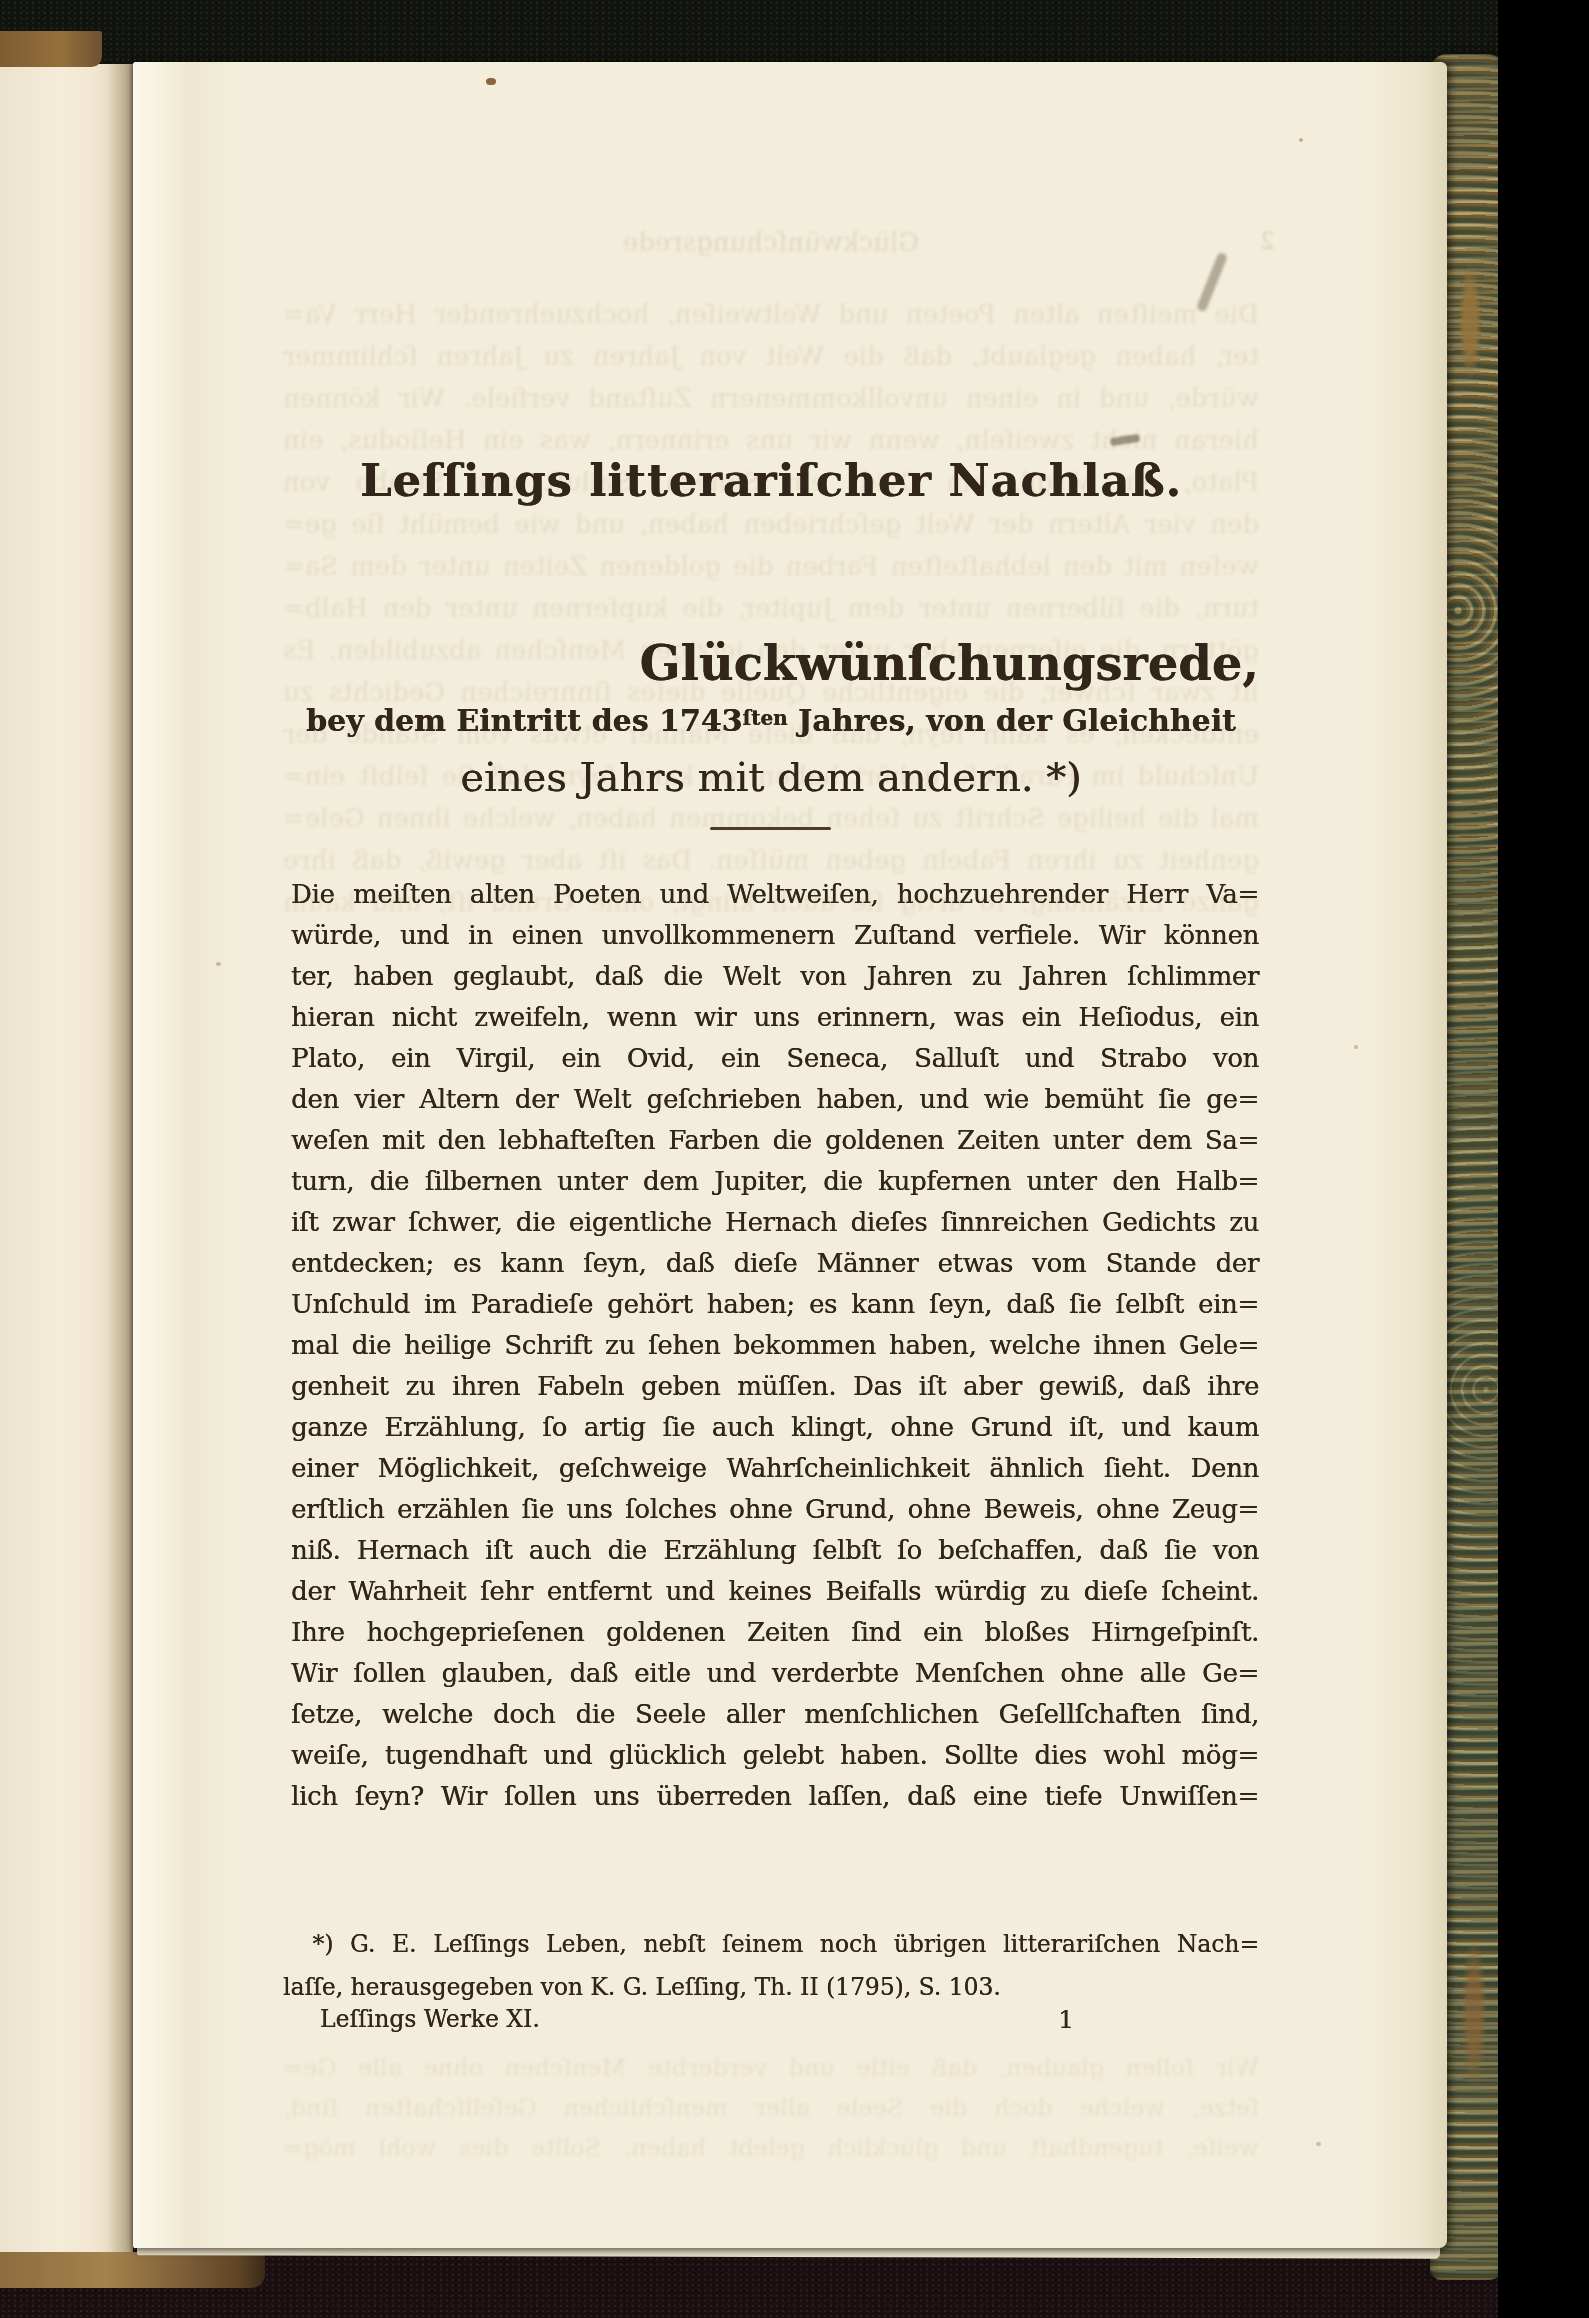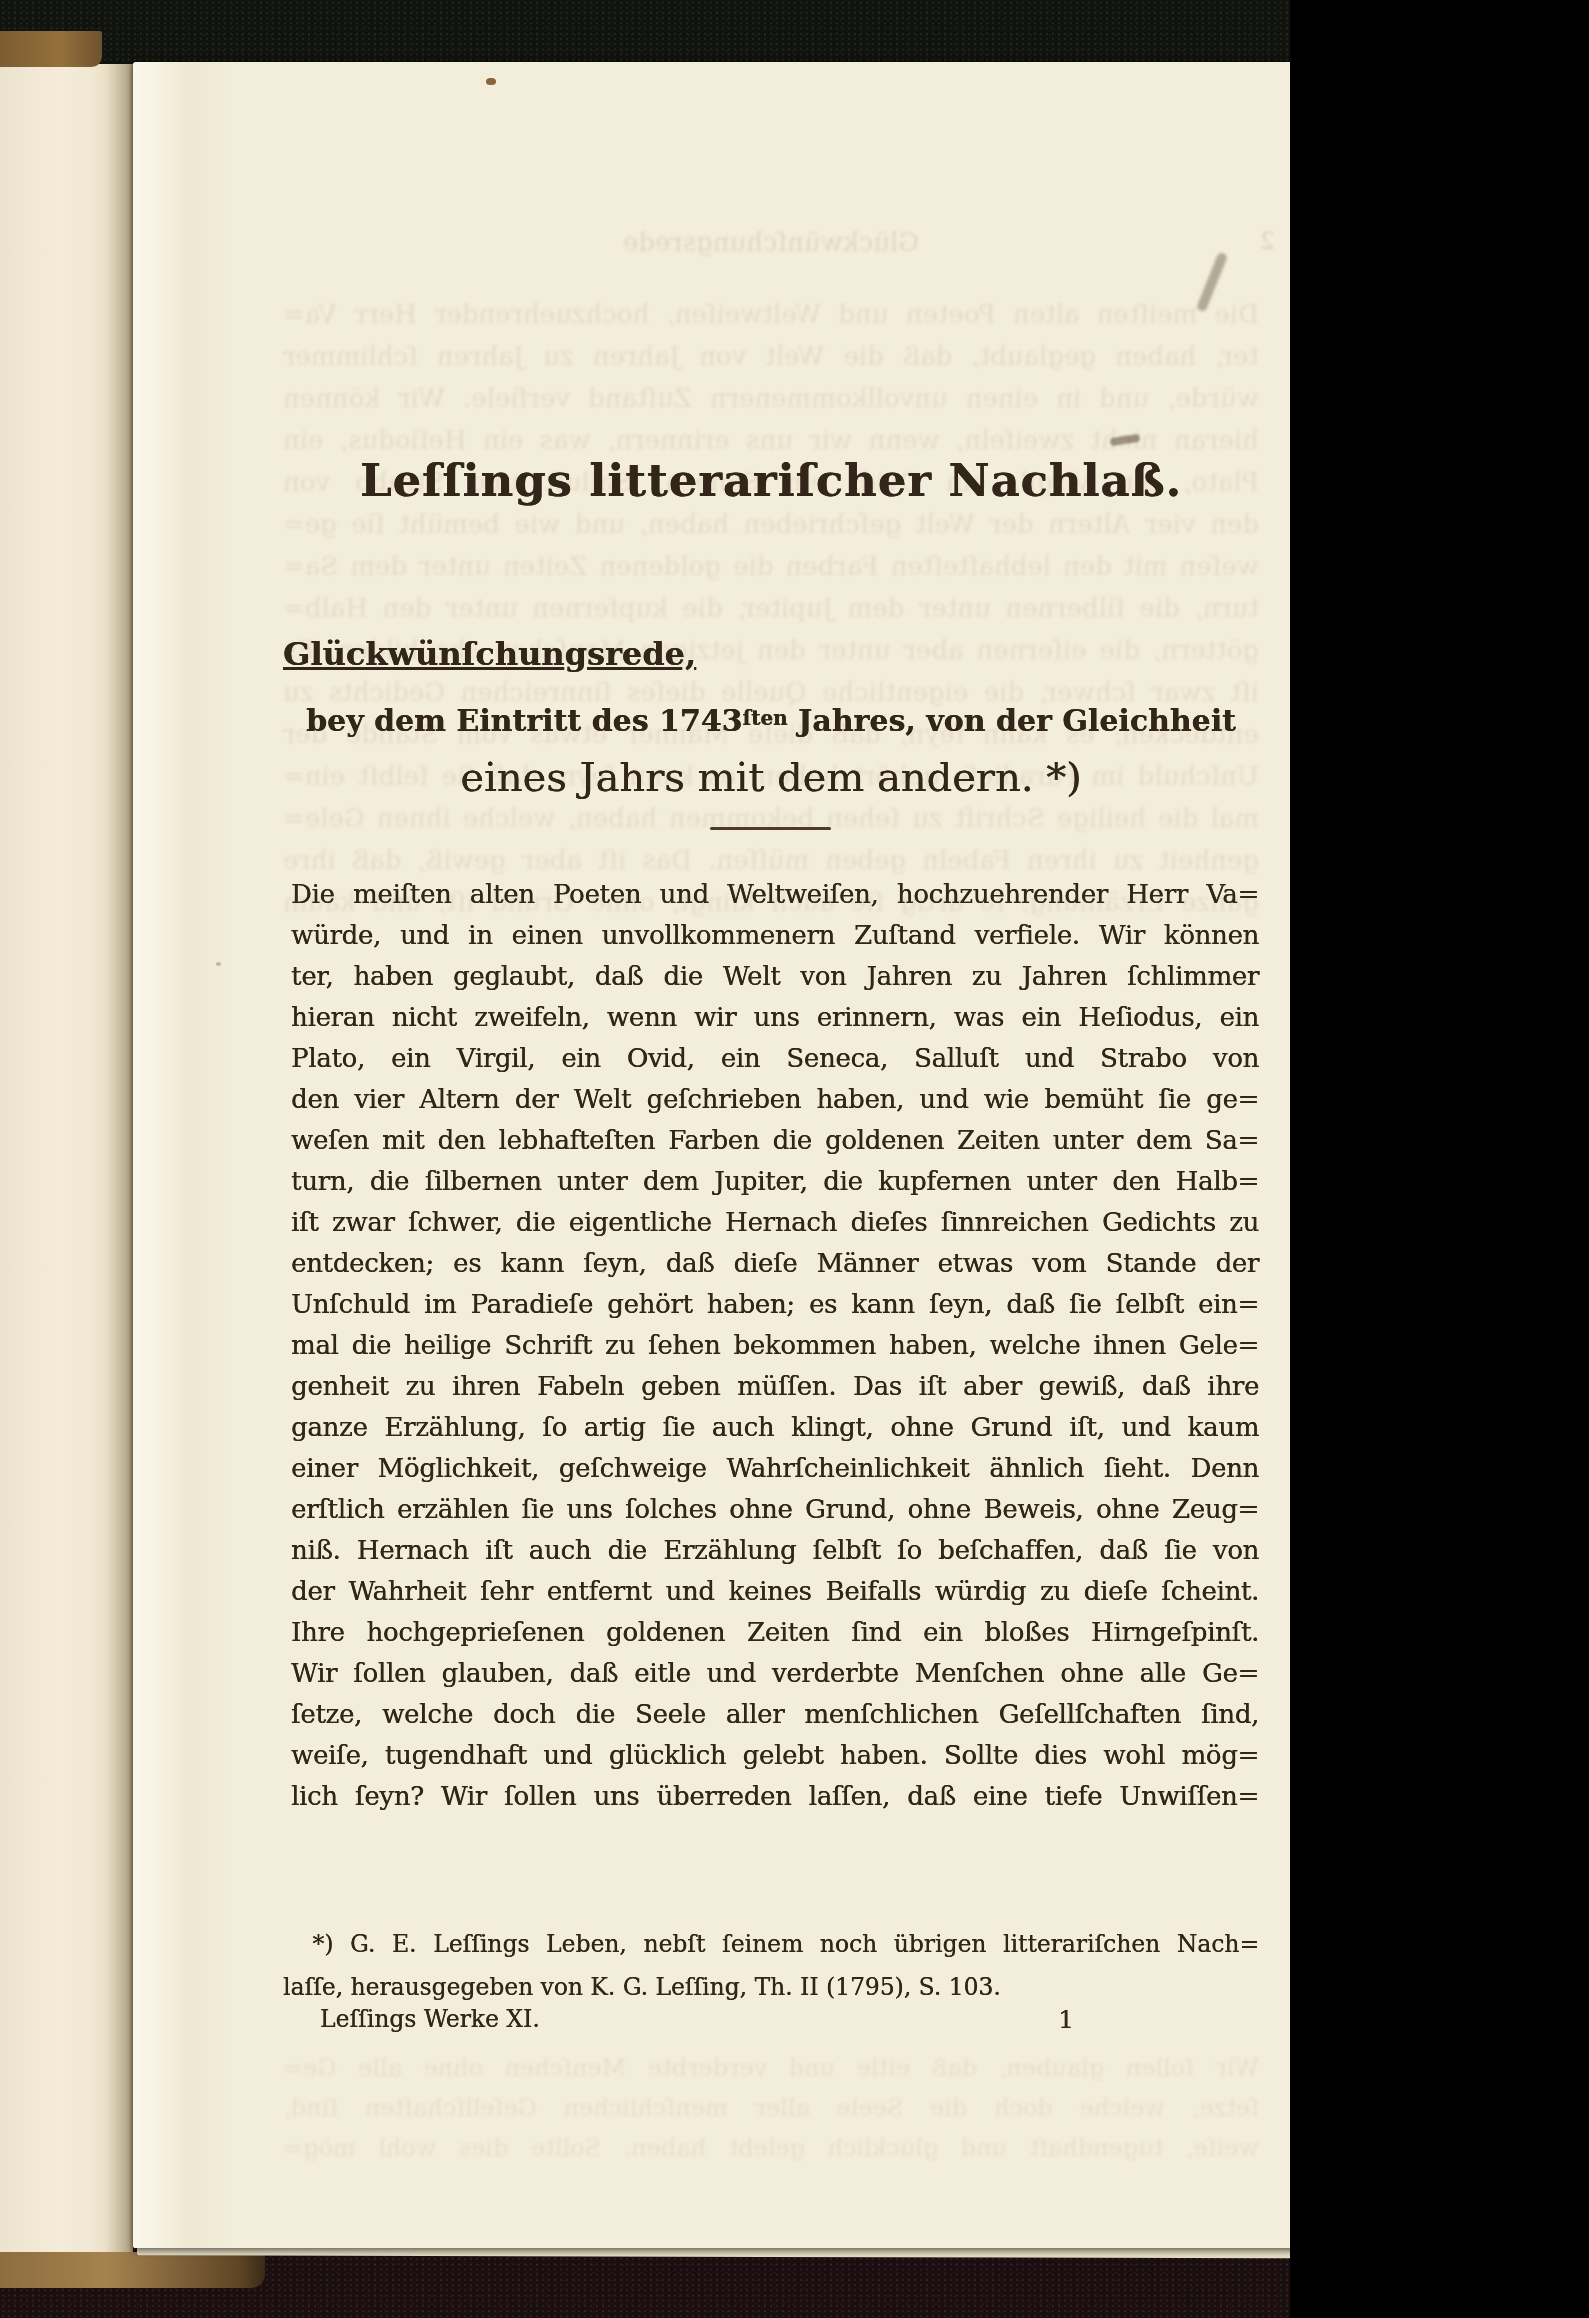--- a/index.html
+++ b/index.html
@@ -1,17 +1,17 @@
 <!DOCTYPE html>
 <html style="font-size:14px"><head>
 <meta charset="utf-8">
 <style>
   html,body{margin:0;padding:0;background:#000;}
   .scene{
-    position:relative;width:1290px;height:2319px;overflow:hidden;
+    position:relative;width:1498px;height:2319px;overflow:hidden;
     font-family:"DejaVu Serif", serif;
     background:
       radial-gradient(rgba(110,150,125,.16) 0.9px, transparent 1.2px),
       radial-gradient(rgba(150,70,55,.14) 0.9px, transparent 1.2px),
       linear-gradient(180deg,#10130e 0%,#150e0b 30%,#190f0e 70%,#1b0e10 100%);
     background-size:6px 5.2px, 9.5px 7.8px, 100% 100%;
   }
   
   .left-leaf{
     position:absolute;left:0;top:64px;width:133px;height:2189px;
@@ -44,21 +44,21 @@
     position:absolute;left:133px;top:62px;width:1314px;height:2186px;
     background:
       radial-gradient(120% 90% at 50% 45%, rgba(0,0,0,0) 82%, rgba(120,100,60,.12) 100%),
       linear-gradient(90deg,#fbf7ea 0,#f6f1df 29.5px,#eee8d2 56px,#f3eedb 104px,#f3eedb 1232px,#ece5cd 1286px,#e0d7ba 1314px);
     border-radius:2.6px 6px 7.8px 2.6px;
     box-shadow:0 2.6px 7px rgba(0,0,0,.45), 4.3px 0 7px rgba(0,0,0,.3);
   }
   .text-col{position:absolute;left:150px;top:0;width:976px;height:100%;color:#32251a;}
   .text-col .t{position:absolute;left:0;right:0;text-shadow:0.3px 0 0 currentColor;}
   .title{top:392px;text-align:center;font-size:45px;font-weight:bold;letter-spacing:0.9px;}
-  .sub1{top:573px;text-align:left;font-size:32px;font-weight:bold;text-decoration:underline;}
+  .sub1{top:573px;text-align:right;font-size:48px;font-weight:bold;}
   .sub2{top:641px;text-align:center;font-size:30px;font-weight:bold;}
   .sub2 sup{font-size:20px;vertical-align:6px;}
   .sub3{top:692px;text-align:center;font-size:40px;font-weight:normal;}
   .rule{position:absolute;top:765px;left:427px;width:121px;height:2.6px;background:#4d3b28;border-radius:1.7px;}
   .body-block{position:absolute;top:812px;left:0;right:0;margin-left:8px;}
   .bl{font-size:26px;line-height:41px;letter-spacing:-0.3px;
       text-align:justify;text-align-last:justify;text-shadow:0.3px 0 0 currentColor;}
   .fn-block{position:absolute;top:1861px;left:0;right:0;}
   .fn{font-size:23.4px;line-height:43px;text-shadow:0.3px 0 0 currentColor;}
   .fn-1{text-indent:29.5px;text-align:justify;text-align-last:justify;}

